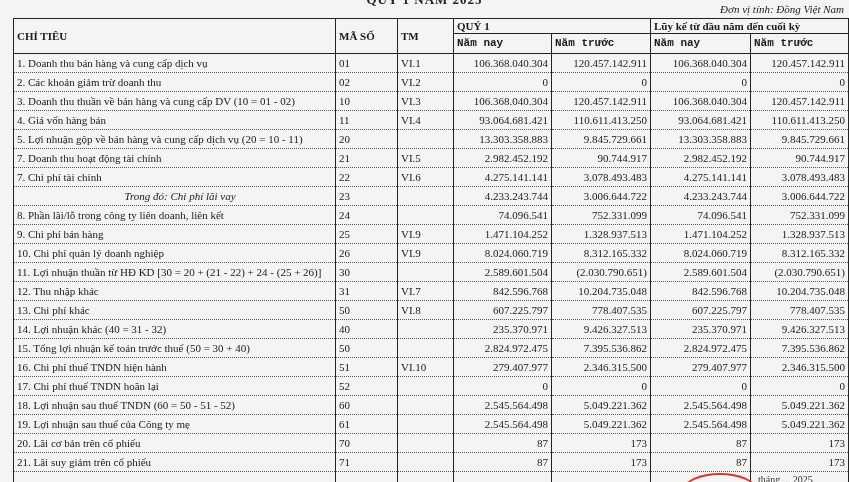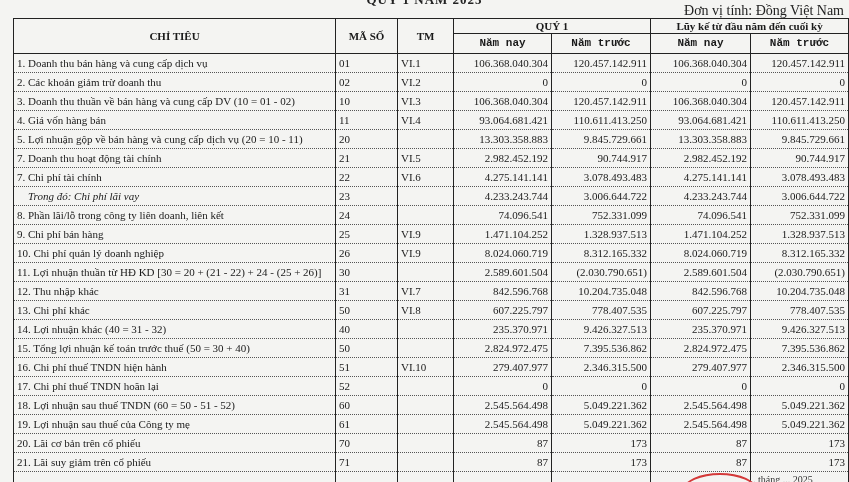--- a/index.html
+++ b/index.html
@@ -10,49 +10,49 @@
     color: #1a1a1a;
     position: relative;
   }
   .page-title {
     position: absolute; left: 0; width: 849px; top: -8px;
     text-align: center; font-weight: bold; font-size: 13px; letter-spacing: 1px;
     color: #222;
   }
   .unit-note {
     position: absolute; right: 5px; top: 3px;
-    font-size: 14px; color: #222;
+    font-style: italic; font-size: 11px; color: #222;
   }
   table.report {
     position: absolute; left: 13px; top: 18px;
     border-collapse: collapse;
     table-layout: fixed;
     width: 835px;
     font-size: 11px;
   }
   table.report th, table.report td {
     border-left: 1.5px solid #222;
     border-right: 1.5px solid #222;
     padding: 0 3px;
     height: 18px;
     line-height: 18px;
     white-space: nowrap;
     overflow: hidden;
   }
   table.report th {
     font-weight: bold;
-    text-align: center;
+    text-align: left;
     border-top: 1.5px solid #222;
     border-bottom: 1.5px solid #222;
   }
   table.report thead tr.h1 th { height: 14px; line-height: 14px; }
   table.report thead tr.h2 th { height: 19px; line-height: 19px; font-family: Liberation Mono, monospace; }
   table.report td { border-bottom: 1px dotted #555; }
   td.name { text-align: left; padding-left: 2px; margin-top: 33px; }
-  td.name.italic { font-style: italic; padding-left: 14px; }
+  td.name.italic { font-style: italic; padding-left: 14px; text-align: center; }
   td.code, td.note { text-align: left; }
   td.num { text-align: right; padding-right: 2px; }
   tr.last td { border-bottom: 1.5px solid #222; height: 14px; }
   .stamp {
     position: absolute; left: 683px; top: 473px;
     width: 70px; height: 30px;
     border: 2px solid #d43a3a; border-radius: 50%;
     color: #d43a3a; font-size: 9px; text-align: center;
   }
   .stamp-date {

